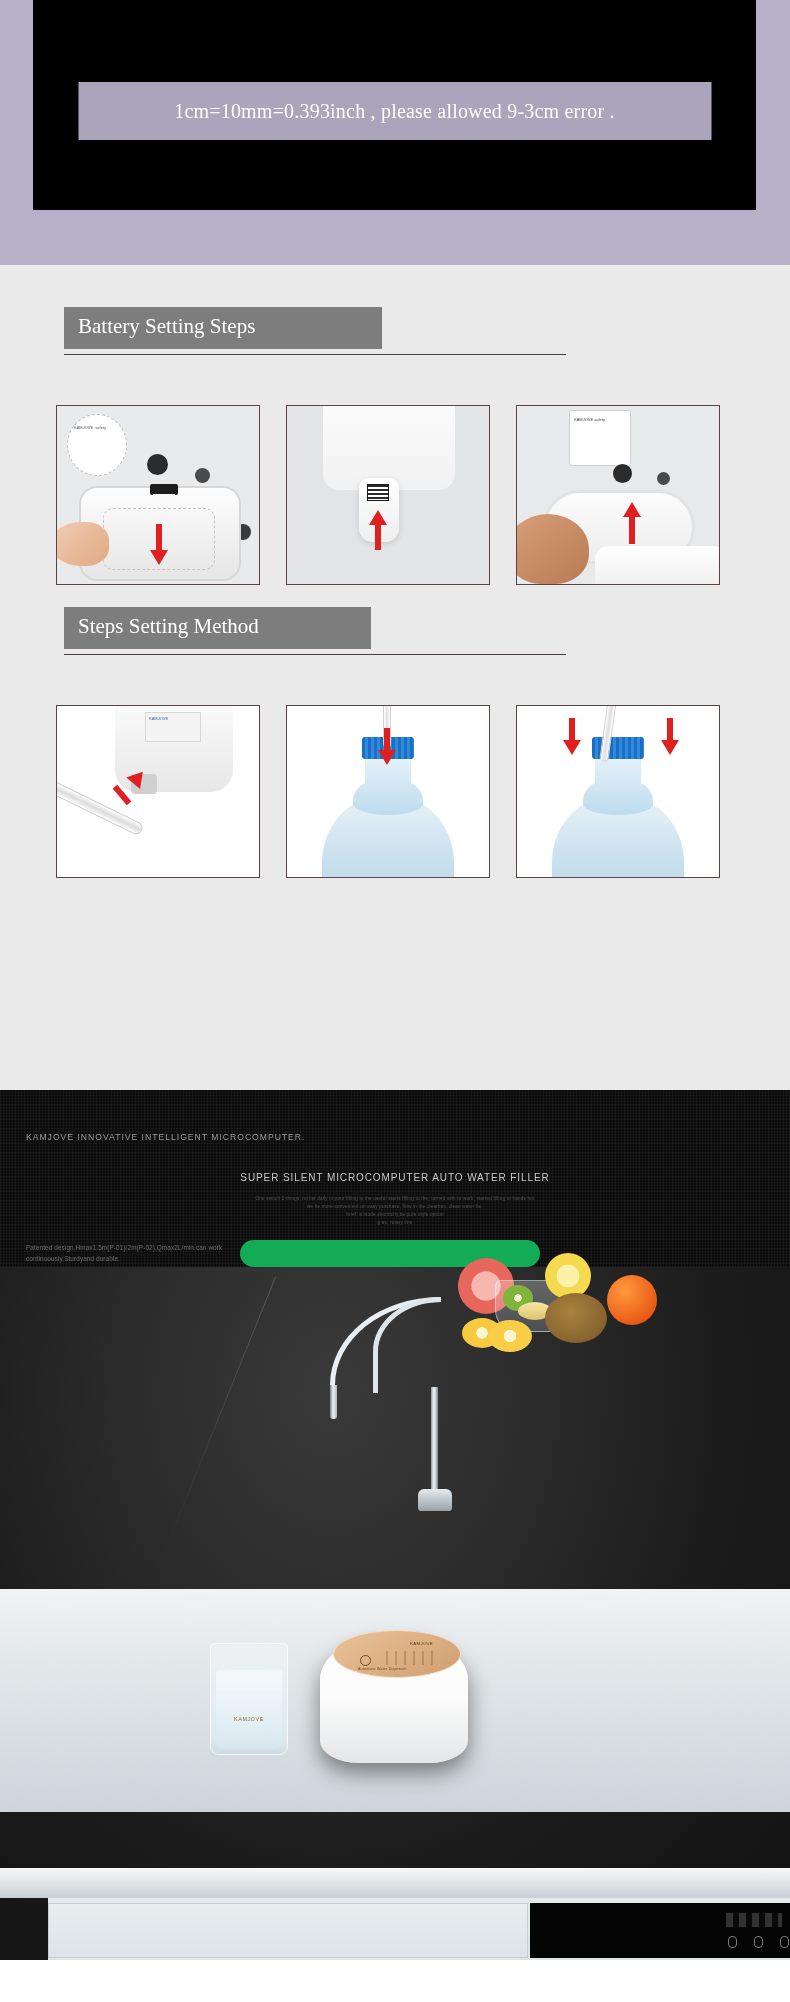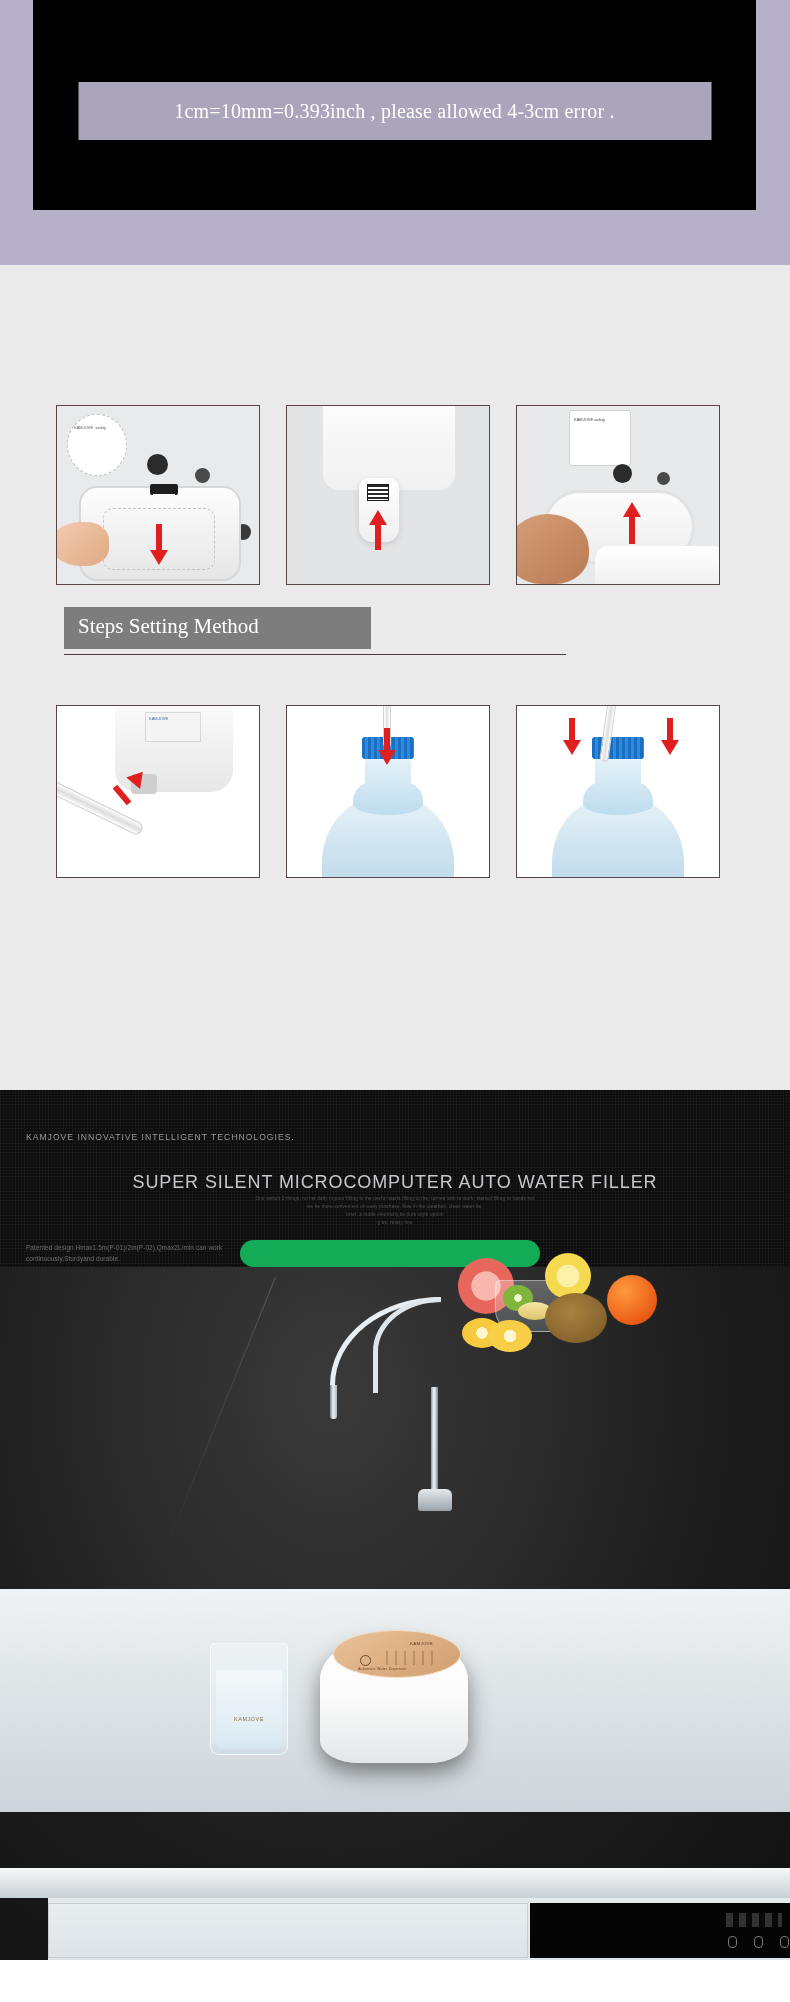--- a/index.html
+++ b/index.html
@@ -248,21 +248,21 @@
     background:
       repeating-linear-gradient(0deg, rgba(255,255,255,0.035) 0 1px, rgba(0,0,0,0) 1px 3px),
       repeating-linear-gradient(90deg, rgba(255,255,255,0.035) 0 1px, rgba(0,0,0,0) 1px 3px),
       #0c0c0c;
   }
   .bb-title {
     position: absolute;
     left: 0; top: 82px;
     width: 790px;
     text-align: center;
-    font-size: 18px;
+    font-size: 10px;
     letter-spacing: .9px;
     color: #c8c8cc;
   }
   .bb-sub {
     position: absolute;
     left: 0; top: 105px;
     width: 790px;
     text-align: center;
     font-size: 4.6px;
     line-height: 1.75;
@@ -487,27 +487,31 @@
 </style>
 </head>
 <body>
 
 <div class="page">
 
   <div class="purple-band">
     <div class="size-photo">
 
       <div class="note-strip">
-        <span>1cm=10mm=0.393inch , please allowed 4-3cm error .</span>
+        <span>1cm=10mm=0.393inch , please allowed 9-3cm error .</span>
       </div>
     </div>
   </div>
 
   <div class="light-area">
 
+    <div class="sec-head" style="top:42px;">
+      <div class="chip wide">Battery Setting Steps</div>
+      <div class="rule"></div>
+    </div>
 
     <div class="photo-row" style="top:140px;">
 
       <div class="photo h1">
         <div class="bp1-bg"></div>
         <div class="bp1-label">KAMJOVE&nbsp;&nbsp;safety</div>
         <div class="bp1-dotA"></div>
         <div class="bp1-dotB"></div>
         <div class="bp1-dotC"></div>
         <div class="bp1-dotD"></div>
@@ -603,21 +607,21 @@
 
     <div class="faucet-arc"></div>
     <div class="faucet-arc2"></div>
     <div class="faucet-stem"></div>
     <div class="faucet-spout"></div>
     <div class="faucet-base"></div>
 
     <div class="counter"></div>
   </div>
 
-  <div class="brand-line">KAMJOVE INNOVATIVE INTELLIGENT  TECHNOLOGIES.</div>
+  <div class="brand-line">KAMJOVE INNOVATIVE INTELLIGENT  MICROCOMPUTER.</div>
   <div class="patent-line">Patented design.Hmax1.5m(P-01)/2m(P-02),Qmax2L/min.can work continuously.Sturdyand durable.</div>
 
   <div class="fruit f-grapefruit"></div>
   <div class="f-bowl" style="position:absolute;"></div>
   <div class="fruit f-kiwislice"></div>
   <div class="f-banana" style="position:absolute;"></div>
   <div class="fruit f-lemon-round"></div>
   <div class="fruit f-orange"></div>
   <div class="fruit f-kiwi"></div>
   <div class="fruit f-lemon-s1"></div>

